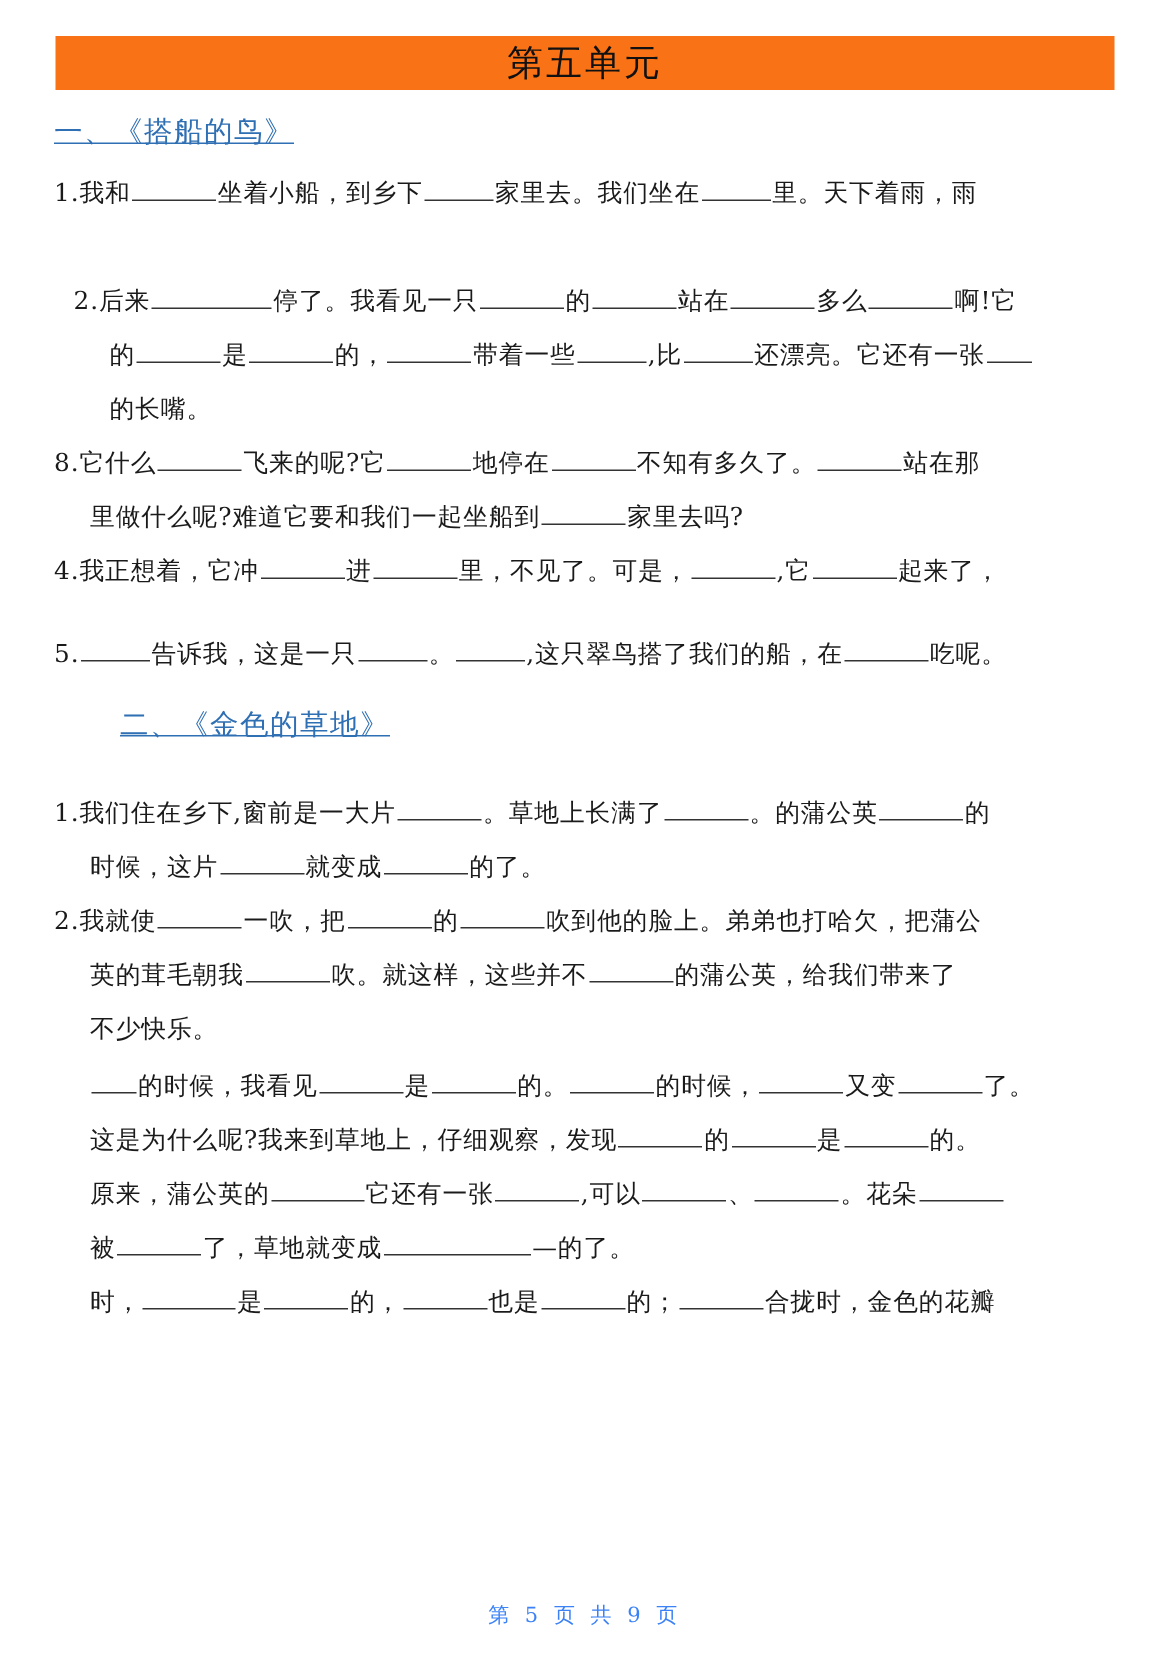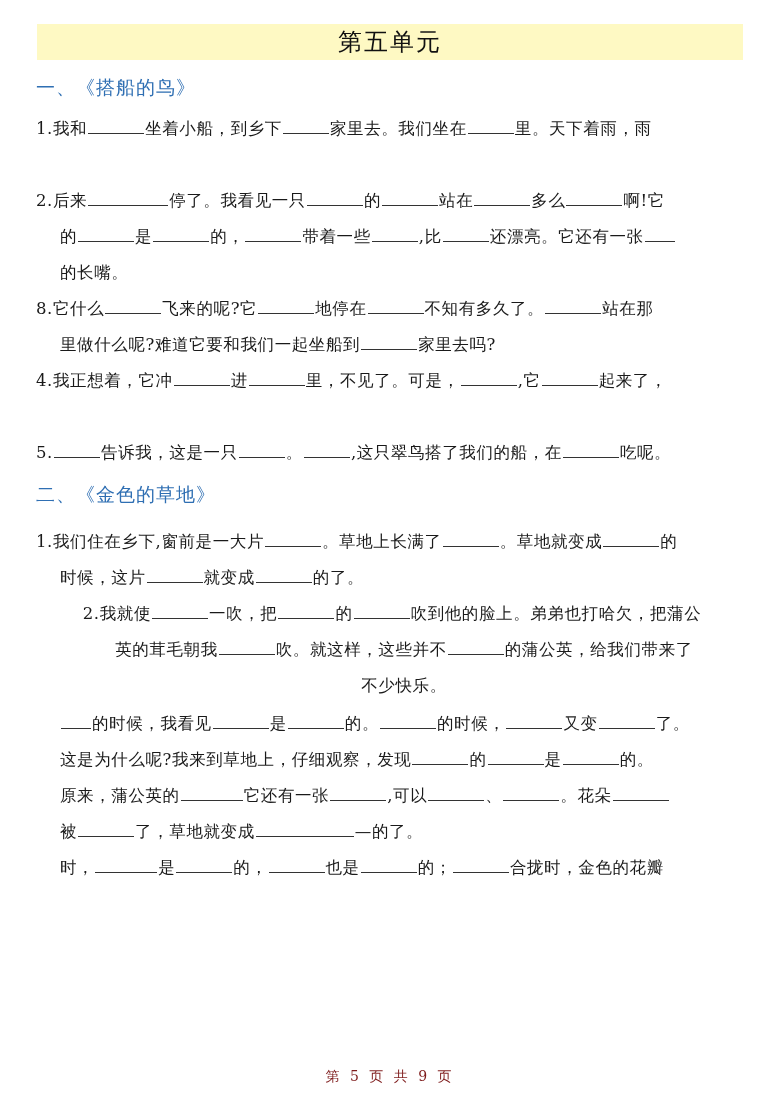--- a/index.html
+++ b/index.html
@@ -3,88 +3,88 @@
   <meta charset="utf-8">
   <style>
     html, body { margin: 0; padding: 0; background: #ffffff; }
     body {
       width: 780px; height: 1104px; position: relative; overflow: hidden;
       font-family: "DejaVu Serif", "Liberation Serif", serif;
       color: #1a1a1a;
     }
     .title-bar {
       position: absolute; left: 37px; top: 24px; width: 706px; height: 36px;
-      background: #fef9c3;
+      background: #f97316;
       text-align: center;
       font-size: 24px; line-height: 36px; letter-spacing: 2px;
       color: #111;
     }
     .section-heading {
       position: absolute; left: 36px;
-      font-size: 19px; color: #2f6fb3; letter-spacing: 1px;
+      font-size: 19px; color: #2f6fb3; letter-spacing: 1px; text-decoration: underline;
     }
     .para {
       position: absolute; left: 36px; width: 712px;
       font-size: 16.5px; line-height: 36px;
       letter-spacing: 0.6px;
     }
     .line { white-space: nowrap; height: 36px; }
     .line.indent { padding-left: 24px; }
     .blank {
       display: inline-block; border-bottom: 1.2px solid #333;
       height: 18px; vertical-align: baseline; margin: 0 1px;
     }
     .w3 { width: 30px; } .w5 { width: 46px; }
     .w6 { width: 56px; } .w7 { width: 62px; } .w8 { width: 80px; }
     .w9 { width: 98px; } .w10 { width: 108px; }
     .footer {
       position: absolute; left: 0; width: 780px; top: 1068px;
-      text-align: center; font-size: 14px; letter-spacing: 3px; color: #7f1d1d;
+      text-align: center; font-size: 14px; letter-spacing: 3px; color: #3b82f6;
     }
   </style>
 </head>
 <body>
 
 <div class="title-bar">
   <span>第五单元</span>
 </div>
 
 <div class="section-heading" style="top:75px;">一、《搭船的鸟》</div>
 
 <div class="para" style="top:111px;">
   <div class="line"><span>1.我和</span><span class="blank w6"></span><span>坐着小船，到乡下</span><span class="blank w5"></span><span>家里去。我们坐在</span><span class="blank w5"></span><span>里。天下着雨，雨</span></div>
 </div>
 
-<div class="para" style="top:183px;">
+<div class="para" style="top:183px;margin-left:13px;">
   <div class="line"><span>2.后来</span><span class="blank w8"></span><span>停了。我看见一只</span><span class="blank w6"></span><span>的</span><span class="blank w6"></span><span>站在</span><span class="blank w6"></span><span>多么</span><span class="blank w6"></span><span>啊!它</span></div>
   <div class="line indent"><span>的</span><span class="blank w6"></span><span>是</span><span class="blank w6"></span><span>的，</span><span class="blank w6"></span><span>带着一些</span><span class="blank w5"></span><span>,比</span><span class="blank w5"></span><span>还漂亮。它还有一张</span><span class="blank w3"></span></div>
   <div class="line indent"><span>的长嘴。</span></div>
 </div>
 
 <div class="para" style="top:291px;">
   <div class="line"><span>8.它什么</span><span class="blank w6"></span><span>飞来的呢?它</span><span class="blank w6"></span><span>地停在</span><span class="blank w6"></span><span>不知有多久了。</span><span class="blank w6"></span><span>站在那</span></div>
   <div class="line indent"><span>里做什么呢?难道它要和我们一起坐船到</span><span class="blank w6"></span><span>家里去吗?</span></div>
 </div>
 
 <div class="para" style="top:363px;">
   <div class="line"><span>4.我正想着，它冲</span><span class="blank w6"></span><span>进</span><span class="blank w6"></span><span>里，不见了。可是，</span><span class="blank w6"></span><span>,它</span><span class="blank w6"></span><span>起来了，</span></div>
 </div>
 
-<div class="para" style="top:435px;">
+<div class="para" style="top:418px;">
   <div class="line"><span>5.</span><span class="blank w5"></span><span>告诉我，这是一只</span><span class="blank w5"></span><span>。</span><span class="blank w5"></span><span>,这只翠鸟搭了我们的船，在</span><span class="blank w6"></span><span>吃呢。</span></div>
 </div>
 
-<div class="section-heading" style="top:482px;">二、《金色的草地》</div>
+<div class="section-heading" style="top:470px;margin-left:44px;">二、《金色的草地》</div>
 
 <div class="para" style="top:524px;">
-  <div class="line"><span>1.我们住在乡下,窗前是一大片</span><span class="blank w6"></span><span>。草地上长满了</span><span class="blank w6"></span><span>。草地就变成</span><span class="blank w6"></span><span>的</span></div>
+  <div class="line"><span>1.我们住在乡下,窗前是一大片</span><span class="blank w6"></span><span>。草地上长满了</span><span class="blank w6"></span><span>。的蒲公英</span><span class="blank w6"></span><span>的</span></div>
   <div class="line indent"><span>时候，这片</span><span class="blank w6"></span><span>就变成</span><span class="blank w6"></span><span>的了。</span></div>
 </div>
 
-<div class="para" style="top:596px;text-align:center;">
+<div class="para" style="top:596px;">
   <div class="line"><span>2.我就使</span><span class="blank w6"></span><span>一吹，把</span><span class="blank w6"></span><span>的</span><span class="blank w6"></span><span>吹到他的脸上。弟弟也打哈欠，把蒲公</span></div>
   <div class="line indent"><span>英的茸毛朝我</span><span class="blank w6"></span><span>吹。就这样，这些并不</span><span class="blank w6"></span><span>的蒲公英，给我们带来了</span></div>
   <div class="line indent"><span>不少快乐。</span></div>
 </div>
 
 <div class="para" style="top:706px;">
   <div class="line indent"><span class="blank w3"></span><span>的时候，我看见</span><span class="blank w6"></span><span>是</span><span class="blank w6"></span><span>的。</span><span class="blank w6"></span><span>的时候，</span><span class="blank w6"></span><span>又变</span><span class="blank w6"></span><span>了。</span></div>
   <div class="line indent"><span>这是为什么呢?我来到草地上，仔细观察，发现</span><span class="blank w6"></span><span>的</span><span class="blank w6"></span><span>是</span><span class="blank w6"></span><span>的。</span></div>
   <div class="line indent"><span>原来，蒲公英的</span><span class="blank w7"></span><span>它还有一张</span><span class="blank w6"></span><span>,可以</span><span class="blank w6"></span><span>、</span><span class="blank w6"></span><span>。花朵</span><span class="blank w6"></span></div>
   <div class="line indent"><span>被</span><span class="blank w6"></span><span>了，草地就变成</span><span class="blank w9"></span><span>—的了。</span></div>

